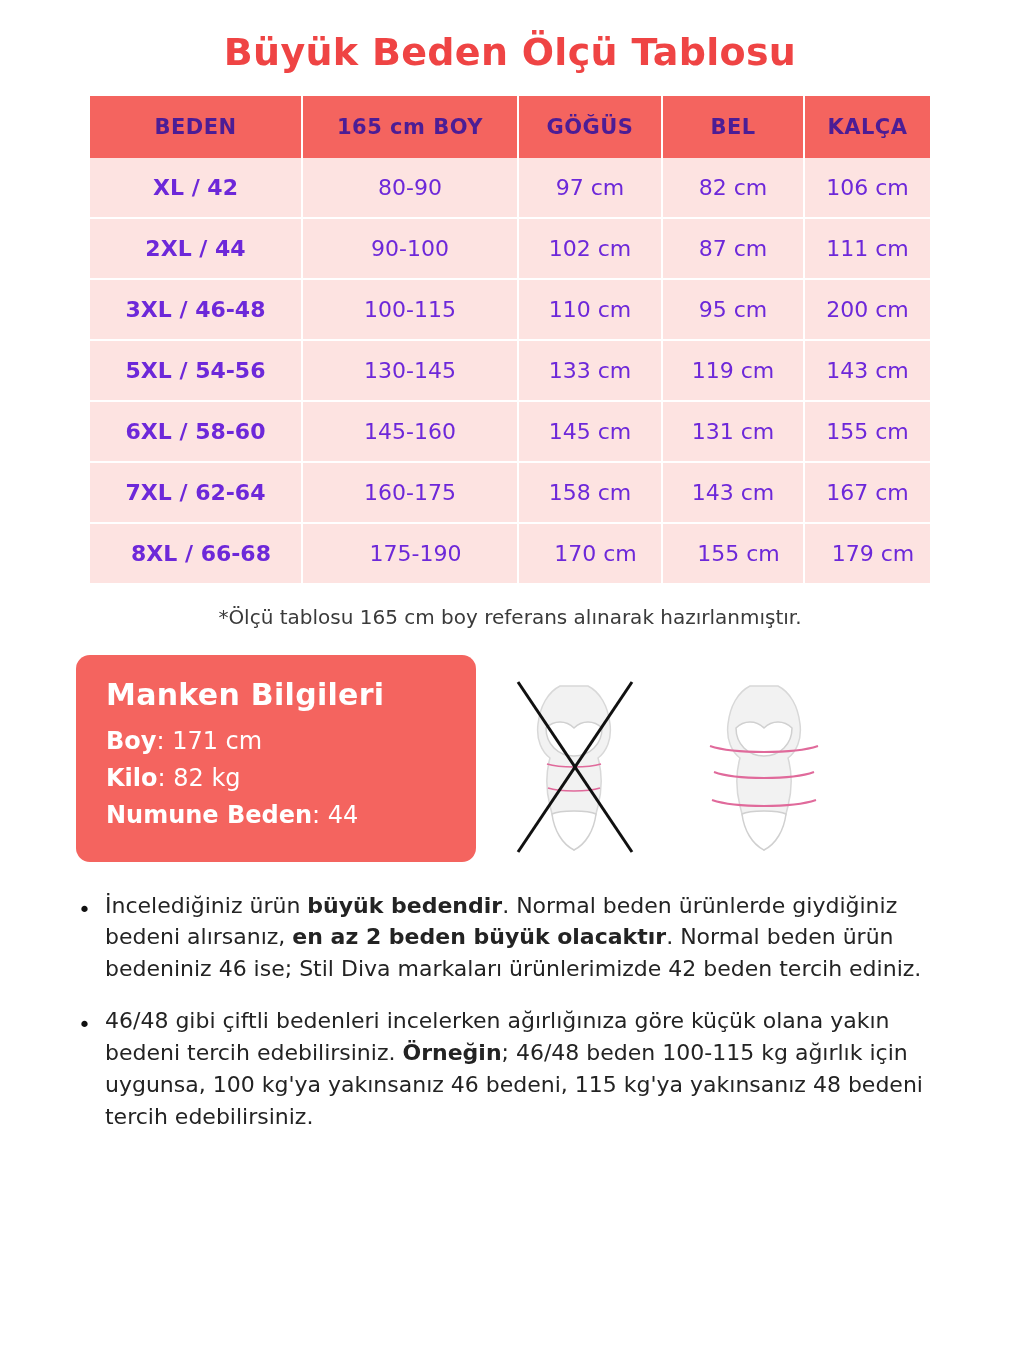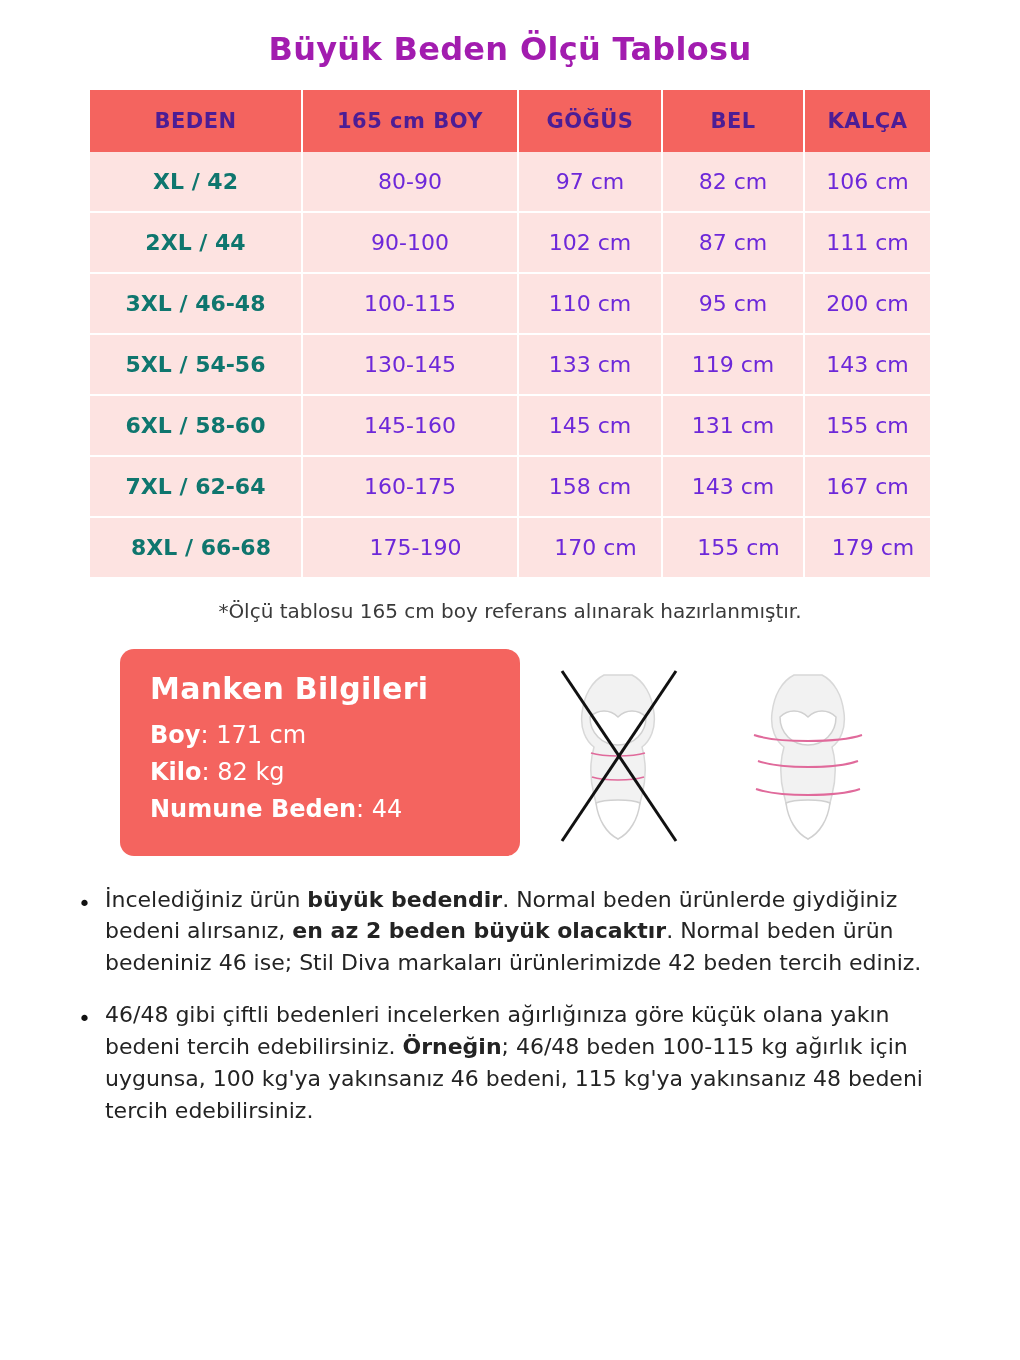--- a/index.html
+++ b/index.html
@@ -16,23 +16,23 @@
   }
   .page {
     width: 1020px;
     height: 1360px;
     position: relative;
     box-sizing: border-box;
     padding: 0;
   }
   .title {
     text-align: center;
-    font-size: 32px;
-    font-weight: bold;
-    color: #a21caf;
+    font-size: 38px;
+    font-weight: bold;
+    color: #ef4444;
     letter-spacing: 0.3px;
     margin: 30px 0 22px 0;
   }
   table.size-table {
     width: 840px;
     margin: 0 auto;
     border-collapse: collapse;
     table-layout: fixed;
   }
   table.size-table th {
@@ -51,42 +51,42 @@
     font-size: 22px;
     padding: 17px 4px;
     text-align: center;
     border-right: 2px solid #ffffff;
     border-bottom: 2px solid #ffffff;
     color: #6d28d9;
   }
   table.size-table td:last-child { border-right: none; }
   table.size-table td.size-col {
     font-weight: bold;
-    color: #0f766e;
+    color: #6d28d9;
   }
   table.size-table tr:last-child td { border-bottom: none; padding-left: 15px; }
 
   col.c1 { width: 212px; }
   col.c2 { width: 216px; }
   col.c3 { width: 144px; }
   col.c4 { width: 142px; }
   col.c5 { width: 126px; }
 
   .footnote {
     text-align: center;
     font-size: 20px;
     color: #3a3a3a;
     margin: 22px 0 0 0;
   }
 
   .middle {
     display: flex;
-    align-items: center;
+    align-items: flex-end;
     margin: 26px 16px 0 0;
-    padding-left: 120px;
+    padding-left: 76px;
   }
   .model-card {
     width: 400px;
     background: #f4645f;
     border-radius: 14px;
     color: #ffffff;
     padding: 20px 26px 24px 30px;
     box-sizing: border-box;
   }
   .model-card h2 {

